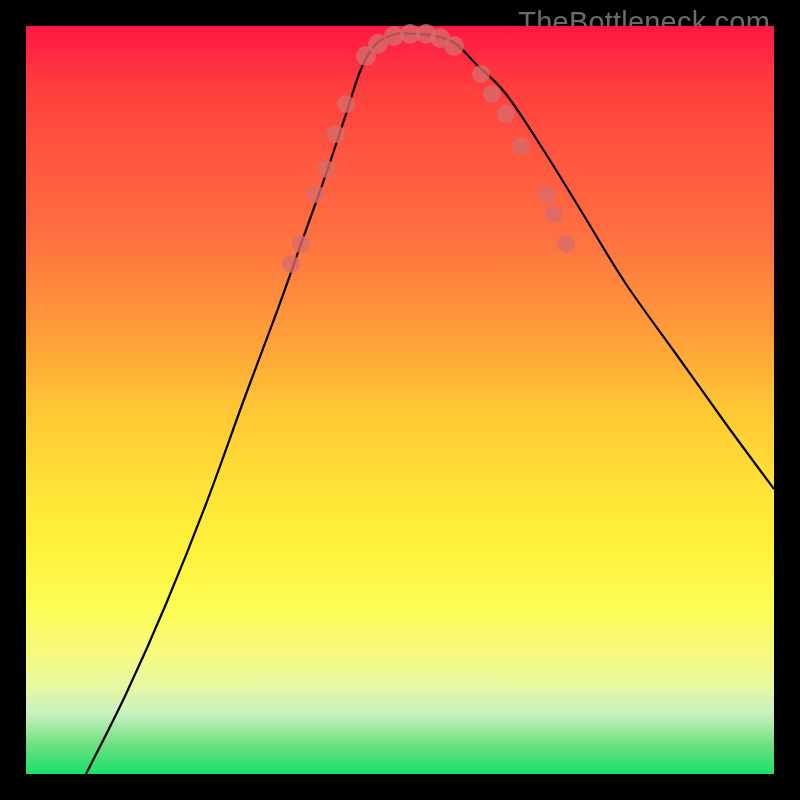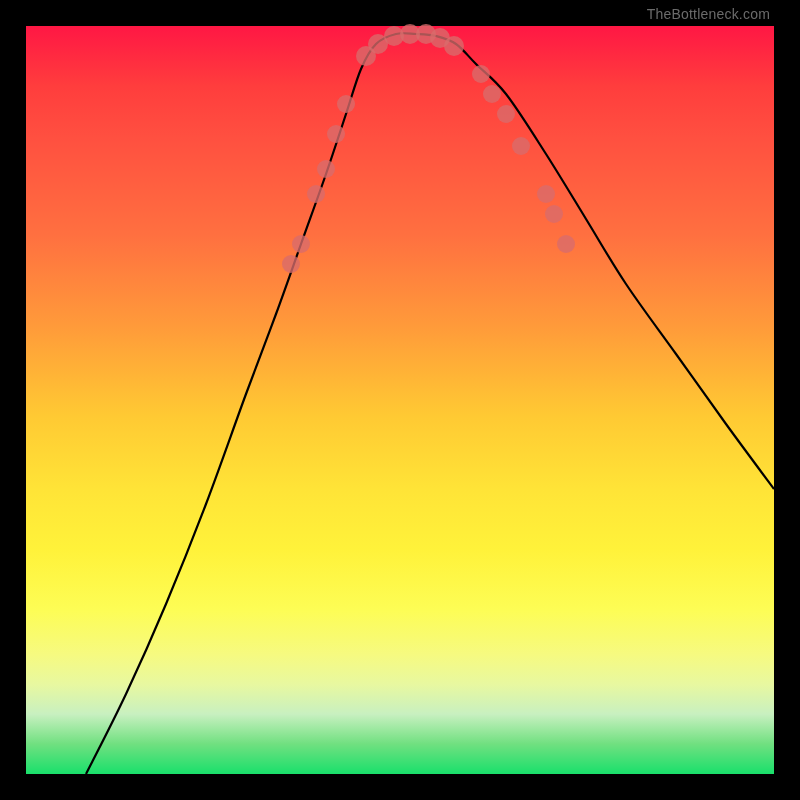--- a/index.html
+++ b/index.html
@@ -39,21 +39,21 @@
       #e8f8a0 88%,
       #c8f0c0 92%,
       #70e080 96%,
       #19e06b 100%
     );
   }
   .watermark {
     position: absolute;
     top: 6px;
     right: 30px;
-    font-size: 14px;
+    font-size: 29px;
     font-weight: 400;
     color: #6b6b6b;
     user-select: none;
     letter-spacing: 0.2px;
   }
   svg.curve {
     position: absolute;
     left: 0;
     top: 0;
     width: 748px;

